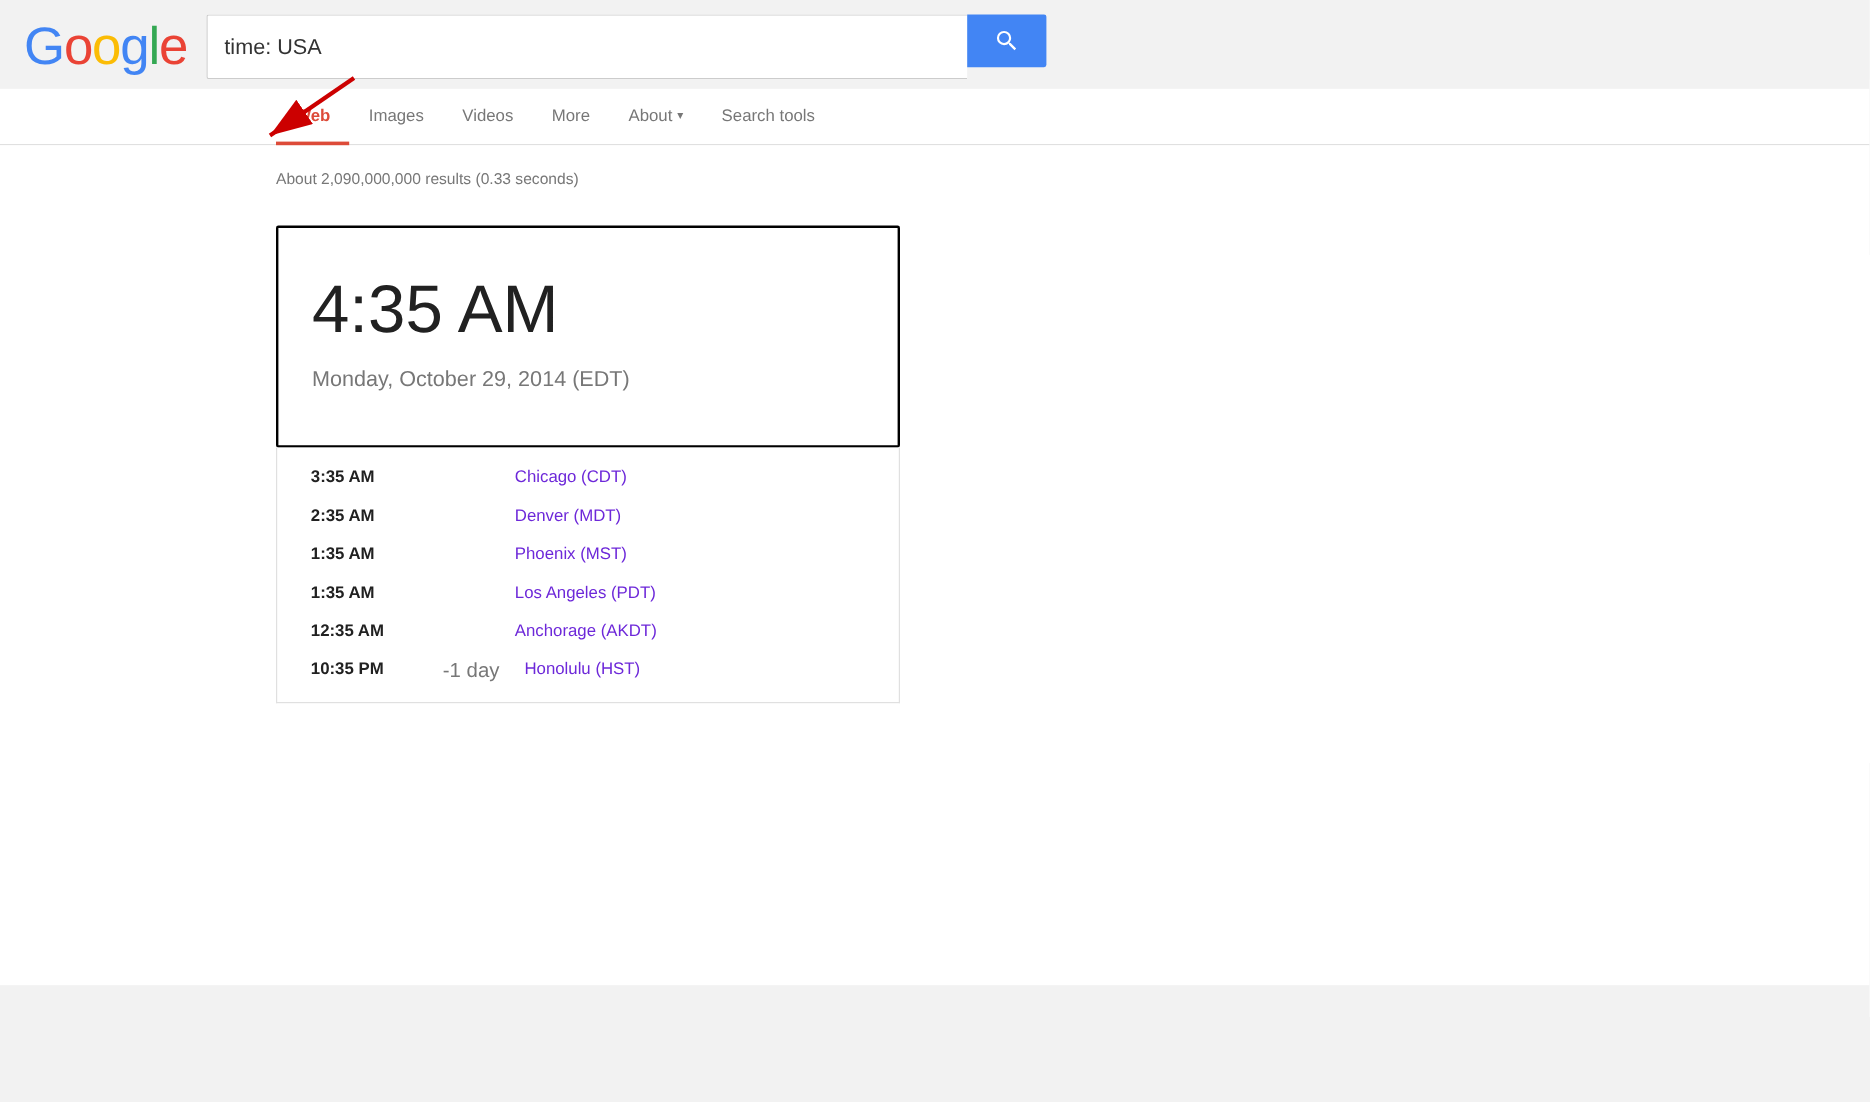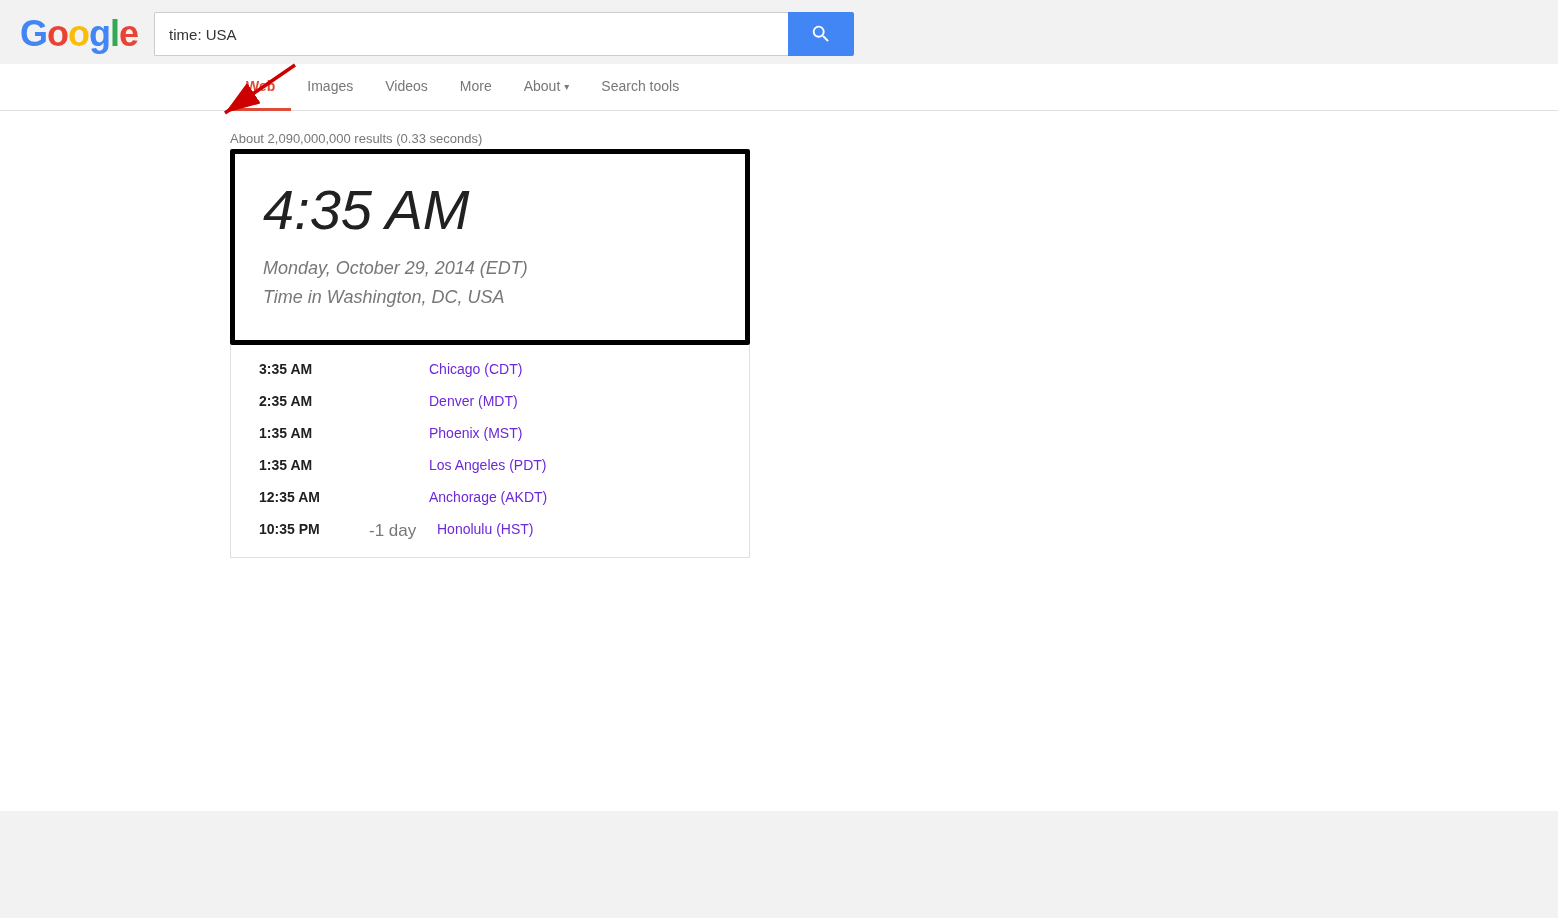--- a/index.html
+++ b/index.html
@@ -12,48 +12,48 @@
     
     .header {
       background: #f2f2f2;
       padding: 12px 20px 0 20px;
       display: flex;
       align-items: center;
       gap: 16px;
     }
 
     .google-logo {
-      font-size: 36px;
-      font-weight: bold;
+      font-size: 44px;
+      font-weight: normal;
       letter-spacing: -1px;
       white-space: nowrap;
       flex-shrink: 0;
     }
     .logo-g { color: #4285F4; }
     .logo-o1 { color: #EA4335; }
     .logo-o2 { color: #FBBC05; }
     .logo-g2 { color: #4285F4; }
     .logo-l { color: #34A853; }
     .logo-e { color: #EA4335; }
 
     .search-bar-wrapper {
       display: flex;
       flex: 1;
       max-width: 700px;
       position: relative;
     }
 
     .search-input {
       flex: 1;
-      height: 44px;
+      height: 54px;
       border: 1px solid #ccc;
       border-right: none;
       border-radius: 2px 0 0 2px;
       padding: 0 14px;
-      font-size: 15px;
+      font-size: 18px;
       color: #333;
       outline: none;
       background: white;
     }
 
     .search-button {
       width: 66px;
       height: 44px;
       background: #4285F4;
       border: none;
@@ -107,31 +107,30 @@
     
     .main-content {
       background: white;
       min-height: 700px;
       padding: 20px 230px;
     }
 
     .results-count {
       font-size: 13px;
       color: #777;
-      margin-bottom: 3px;
+      margin-bottom: 32px;
     }
 
     
     .time-card {
-      border: 5px solid #000000;
+      border: 2px solid #000000;
       border-radius: 2px;
-      padding: 28px 28px;
+      padding: 40px 28px;
       max-width: 520px;
       margin-bottom: 0;
-      font-style: italic;
     }
 
     .main-time {
       font-size: 56px;
       font-weight: 300;
       color: #212121;
       margin-bottom: 16px;
       line-height: 1;
     }
 
@@ -228,21 +227,20 @@
     <a class="nav-tab">Search tools</a>
   </div>
 
   <div class="main-content">
     <div class="results-count">About 2,090,000,000 results (0.33 seconds)</div>
 
     <div class="time-card">
       <div class="main-time">4:35 AM</div>
       <div class="time-details">
         <div>Monday, October 29, 2014 (EDT)</div>
-        <div>Time in Washington, DC, USA</div>
       </div>
     </div>
 
     <div class="timezone-list">
       <div class="timezone-row">
         <span class="tz-time">3:35 AM</span>
         <span class="tz-offset"></span>
         <span class="tz-city">Chicago (CDT)</span>
       </div>
       <div class="timezone-row">

